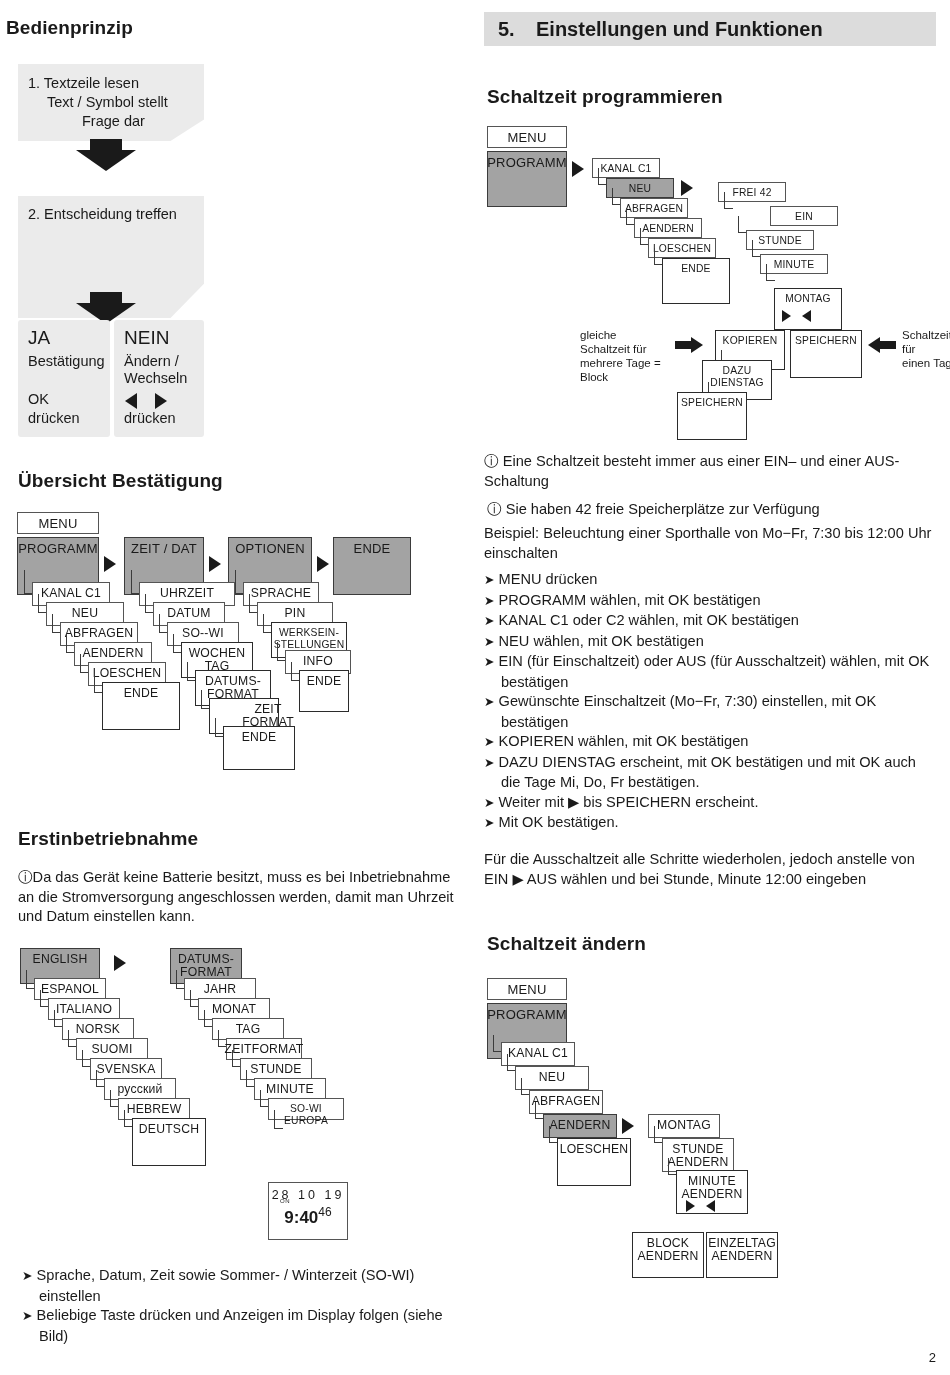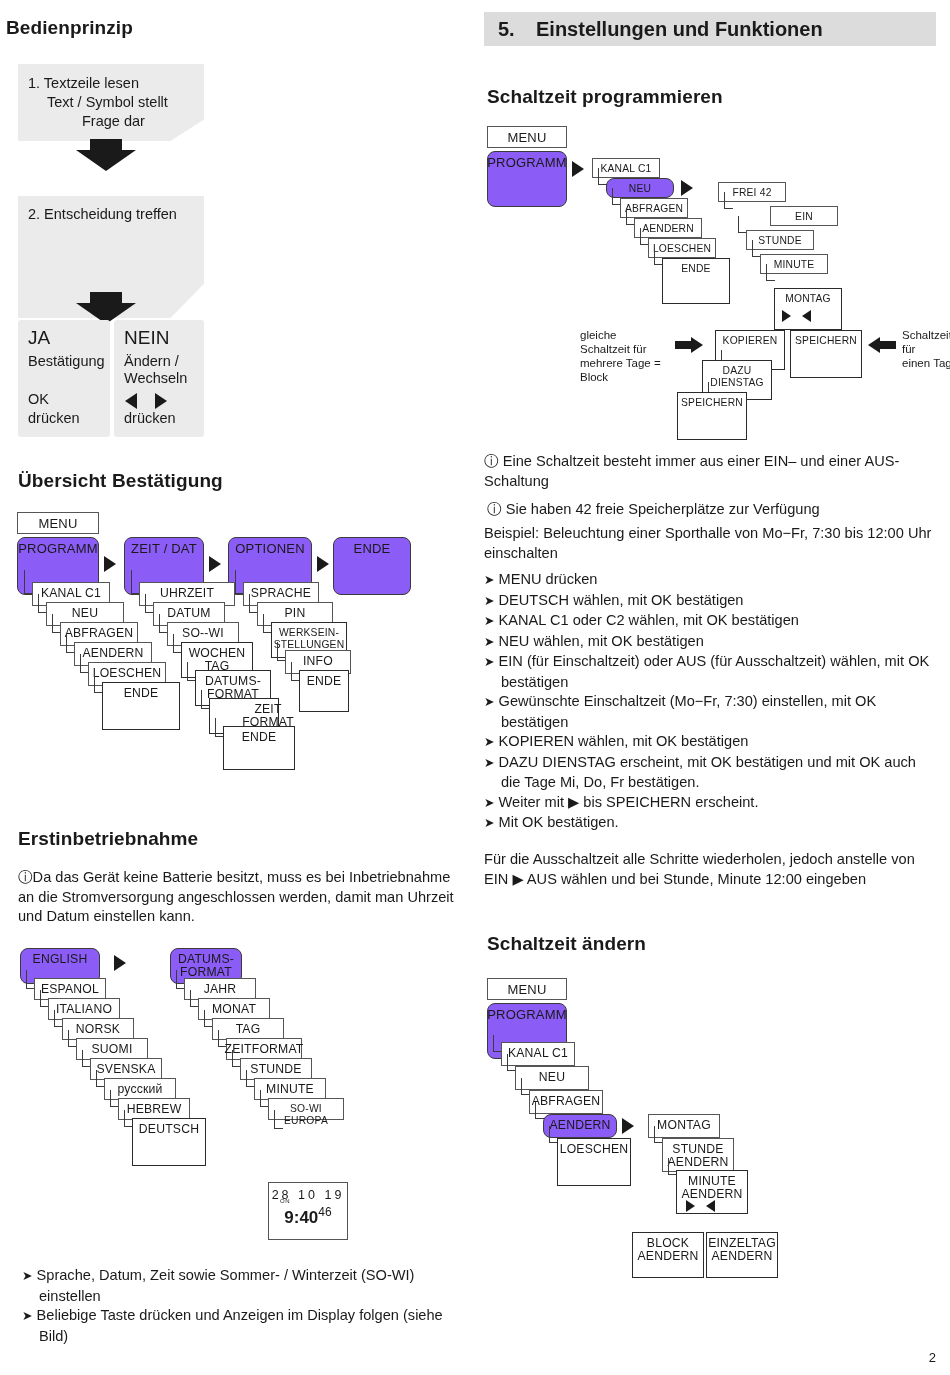--- a/index.html
+++ b/index.html
@@ -45,21 +45,21 @@
   .rbox{position:absolute;background:#ebebeb;border-radius:3px;}
   .rbox .t{position:absolute;font-size:14.5px;white-space:nowrap;}
   .rbox .big{font-size:19px;}
 
   
   .mbox{
     position:absolute;background:#ffffff;border:1.3px solid #555;
     box-sizing:border-box;
     display:flex;align-items:flex-start;justify-content:center;
   }
-  .mbox.shaded{background:#8b5cf6;border-color:#3b3b3b;border-radius:8px;}
+  .mbox.shaded{background:#a3a3a3;border-color:#3b3b3b;}
   .mbox.dark{border-color:#2b2b2b;border-width:1.6px;}
   .mbox .lbl{
     font-size:11.5px;line-height:12.5px;text-align:center;
     padding-top:4px;white-space:pre-line;letter-spacing:.2px;
   }
   .mbox.l13 .lbl{font-size:13px;line-height:14px;}
   .mbox.l12 .lbl{font-size:12.2px;}
   .mbox.l10 .lbl{font-size:10.3px;line-height:11.5px;}
   .connector{position:absolute;border-left:1.5px solid #3b3b3b;border-bottom:1.5px solid #3b3b3b;}
 
@@ -437,21 +437,21 @@
     <div class="note" style="left:14px;top:452px;width:444px;">
       <span class="ic">ⓘ</span> <span>Eine Schaltzeit besteht immer aus einer EIN– und einer AUS-Schaltung</span>
     </div>
     <div class="note" style="left:17px;top:500px;width:444px;">
       <span class="ic">ⓘ</span> <span>Sie haben 42 freie Speicherplätze zur Verfügung</span>
     </div>
     <div class="para" style="left:14px;top:524px;width:448px;">Beispiel: Beleuchtung einer Sporthalle von Mo−Fr, 7:30 bis 12:00 Uhr einschalten</div>
 
     <ul class="blist" style="position:absolute;left:14px;top:570px;width:452px;">
       <li><span class="bt">➤</span> <span>MENU drücken</span></li>
-      <li><span class="bt">➤</span> <span>DEUTSCH wählen, mit OK bestätigen</span></li>
+      <li><span class="bt">➤</span> <span>PROGRAMM wählen, mit OK bestätigen</span></li>
       <li><span class="bt">➤</span> <span>KANAL C1 oder C2 wählen, mit OK bestätigen</span></li>
       <li><span class="bt">➤</span> <span>NEU wählen, mit OK bestätigen</span></li>
       <li><span class="bt">➤</span> <span>EIN (für Einschaltzeit) oder AUS (für Ausschaltzeit) wählen, mit OK bestätigen</span></li>
       <li><span class="bt">➤</span> <span>Gewünschte Einschaltzeit (Mo−Fr, 7:30) einstellen, mit OK bestätigen</span></li>
       <li><span class="bt">➤</span> <span>KOPIEREN wählen, mit OK bestätigen</span></li>
       <li><span class="bt">➤</span> <span>DAZU DIENSTAG erscheint, mit OK bestätigen und mit OK auch die Tage Mi, Do, Fr bestätigen.</span></li>
       <li><span class="bt">➤</span> <span>Weiter mit ▶ bis SPEICHERN erscheint.</span></li>
       <li><span class="bt">➤</span> <span>Mit OK bestätigen.</span></li>
     </ul>
 

